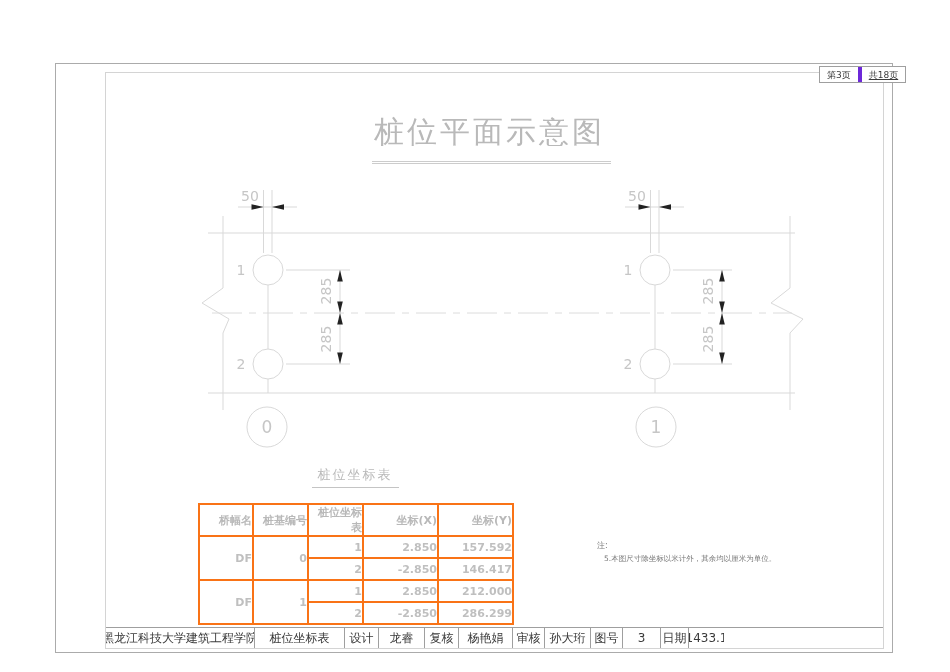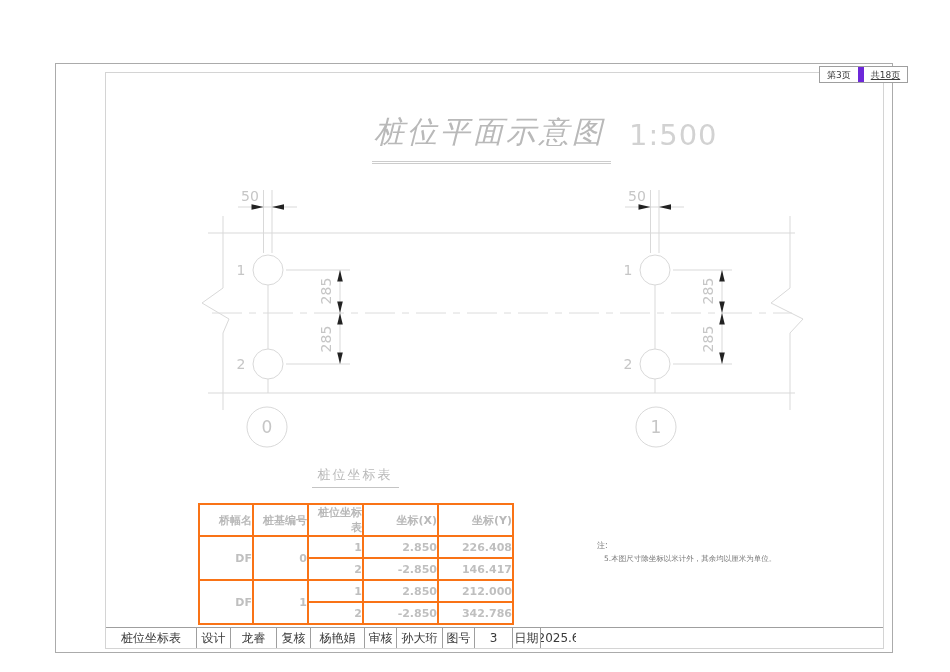--- a/index.html
+++ b/index.html
@@ -6,25 +6,25 @@
   .page{position:relative;width:910px;height:672px;background:#ffffff;overflow:hidden;
         font-family:"DejaVu Sans","Liberation Sans",sans-serif;margin-top:20px;}
   .outer-border{position:absolute;left:55px;top:43px;width:836px;height:588px;
         border:1px solid #ababab;}
   .inner-frame{position:absolute;left:105px;top:52px;width:777px;height:575px;
         border:1px solid #d4d4d4;}
   
   .page-tabs{position:absolute;left:819px;top:46px;display:flex;background:#fff;
         border:1px solid #9f9f9f;font-size:9px;color:#3b3b3b;line-height:14px;}
   .page-tabs .tab-cell{padding:0 7px;height:15px;display:flex;align-items:center;}
-  .page-tabs .tab-cell + .tab-cell{border-left:6px solid #6d28d9;text-decoration:underline;}
+  .page-tabs .tab-cell + .tab-cell{border-left:4px solid #6d28d9;text-decoration:underline;}
   
   .main-title{position:absolute;left:372px;top:92px;display:flex;align-items:flex-start;}
   .main-title .title-text{font-size:30px;letter-spacing:3px;color:#b9b9b9;font-weight:400;
-        border-bottom:3px double #cccccc;padding:0 6px 8px 2px;font-style:italic;}
+        border-bottom:3px double #cccccc;padding:0 6px 8px 2px;}
   .main-title .scale-text{font-size:29px;color:#d2d2d2;margin:6px 0 0 18px;letter-spacing:1px;}
   
   svg.plan{position:absolute;left:0;top:0;pointer-events:none;}
   
   .tbl-title{position:absolute;left:198px;top:446px;width:314px;text-align:center;
         font-size:13px;color:#b9b9b9;}
   .tbl-title span{display:inline-block;letter-spacing:2px;border-bottom:1px solid #c4c4c4;
         padding:0 6px 3px 6px;}
   table.coord{position:absolute;left:198px;top:483px;border-collapse:collapse;
         font-size:11px;color:#bfbfbf;table-layout:fixed;}
@@ -50,21 +50,20 @@
   <div class="outer-border"></div>
   <div class="inner-frame"></div>
 
   <div class="page-tabs">
     <div class="tab-cell">第3页</div>
     <div class="tab-cell">共18页</div>
   </div>
 
   <div class="main-title">
     <div class="title-text">桩位平面示意图</div>
-    <div class="scale-text">1:500</div>
   </div>
 
   <svg class="plan" width="950" height="672" viewBox="0 0 950 672">
     <g stroke="#d9d9d9" stroke-width="1" fill="none">
 
       <line x1="208" y1="213" x2="795" y2="213"></line>
       <line x1="208" y1="373" x2="795" y2="373"></line>
 
       <polyline points="223,196 223,268 202,283 229,299 223,313 223,390"></polyline>
 
@@ -145,54 +144,55 @@
       <th>桩基编号</th>
       <th>桩位坐标表</th>
       <th>坐标(X)</th>
       <th>坐标(Y)</th>
     </tr>
     <tr>
       <td rowspan="2">DF</td>
       <td rowspan="2">0</td>
       <td>1</td>
       <td>2.850</td>
-      <td>226.408</td>
+      <td>157.592</td>
     </tr>
     <tr>
       <td>2</td>
       <td>-2.850</td>
       <td>146.417</td>
     </tr>
     <tr>
       <td rowspan="2">DF</td>
       <td rowspan="2">1</td>
       <td>1</td>
       <td>2.850</td>
       <td>212.000</td>
     </tr>
     <tr>
       <td>2</td>
       <td>-2.850</td>
-      <td>342.786</td>
+      <td>286.299</td>
     </tr>
   </tbody>
     </table>
 
   <div class="note">
     <div>注:</div>
     <div class="note-item">5.本图尺寸除坐标以米计外，其余均以厘米为单位。</div>
   </div>
 
   <div class="title-block">
+    <div class="tb-cell" style="width:148px">黑龙江科技大学建筑工程学院</div>
     <div class="tb-cell" style="width:90px">桩位坐标表</div>
     <div class="tb-cell" style="width:34px">设计</div>
     <div class="tb-cell" style="width:46px">龙睿</div>
     <div class="tb-cell" style="width:34px">复核</div>
     <div class="tb-cell" style="width:54px">杨艳娟</div>
     <div class="tb-cell" style="width:32px">审核</div>
     <div class="tb-cell" style="width:46px">孙大珩</div>
     <div class="tb-cell" style="width:32px">图号</div>
     <div class="tb-cell" style="width:38px">3</div>
     <div class="tb-cell" style="width:28px">日期</div>
-    <div class="tb-cell" style="width:36px">2025.6</div>
+    <div class="tb-cell" style="width:36px">1433.1</div>
   </div>
 
 </div>
 
 </body></html>

